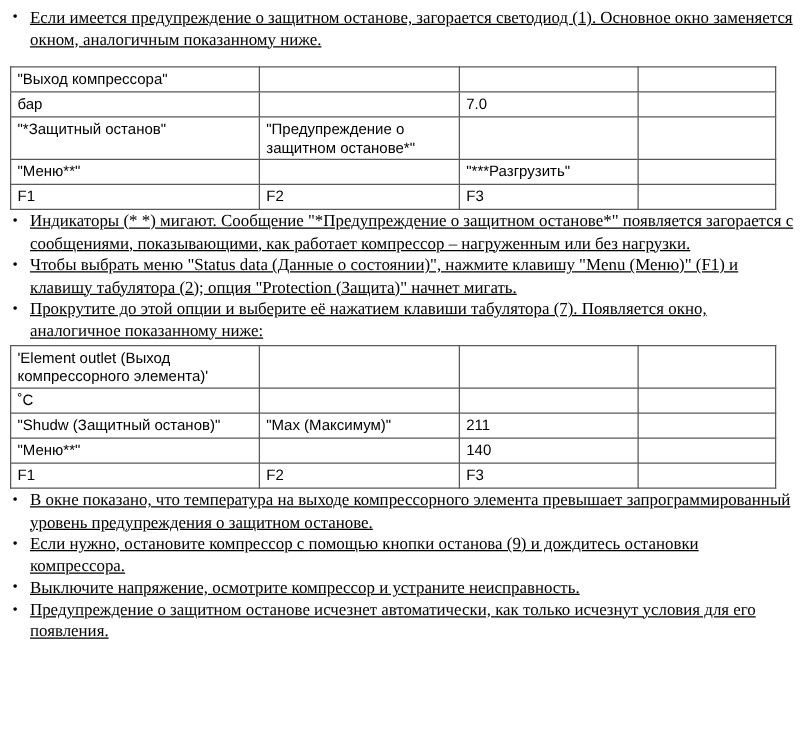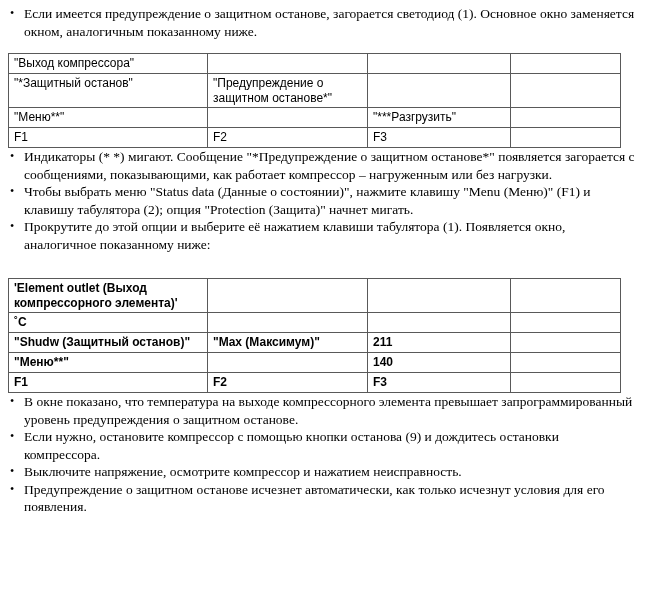--- a/index.html
+++ b/index.html
@@ -30,20 +30,21 @@
     line-height: 17.5px;
   }
   ul.bullets .bm {
     flex: none;
     width: 14px;
     padding-left: 2px;
     font-size: 12px;
   }
   ul.bullets .bt {
     flex: 1;
+    text-decoration: underline;
   }
   
   table.display {
     border-collapse: collapse;
     table-layout: fixed;
     width: 612px;
     font-family: "Liberation Sans", "DejaVu Sans", sans-serif;
     font-size: 12px;
     line-height: 14.5px;
   }
@@ -54,21 +55,21 @@
     height: 15px;
     overflow: hidden;
   }
   col.c1 { width: 199px; }
   col.c2 { width: 160px; }
   col.c3 { width: 143px; }
   col.c4 { width: 110px; }
   
   .mt-table1  { margin-top: 13px; }
   .mt-midlist { margin-top: 22px; }
-  .mt-table2  { margin-top: 25px; font-weight: bold; }
+  .mt-table2  { margin-top: 3px; }
   .mt-botlist { margin-top: 21px; }
 </style>
 </head>
 <body>
 
 <div class="page">
 
   <ul class="bullets">
     <li>
       <span class="bm">•</span>
@@ -81,20 +82,26 @@
         <col class="c1">
         <col class="c2">
         <col class="c3">
         <col class="c4">
       </colgroup>
     <tbody>
       <tr>
         <td>"Выход компрессора"</td>
         <td></td>
         <td></td>
+        <td></td>
+      </tr>
+      <tr>
+        <td>бар</td>
+        <td></td>
+        <td>7.0</td>
         <td></td>
       </tr>
       <tr>
         <td>"*Защитный останов"</td>
         <td>"Предупреждение о защитном останове*"</td>
         <td></td>
         <td></td>
       </tr>
       <tr>
         <td>"Меню**"</td>
@@ -115,21 +122,21 @@
     <li>
       <span class="bm">•</span>
       <span class="bt">Индикаторы (* *) мигают. Сообщение "*Предупреждение о защитном останове*" появляется загорается с сообщениями, показывающими, как работает компрессор – нагруженным или без нагрузки.</span>
     </li>
     <li>
       <span class="bm">•</span>
       <span class="bt">Чтобы выбрать меню "Status data (Данные о состоянии)", нажмите клавишу "Menu (Меню)" (F1) и клавишу табулятора (2); опция "Protection (Защита)" начнет мигать.</span>
     </li>
     <li>
       <span class="bm">•</span>
-      <span class="bt">Прокрутите до этой опции и выберите её нажатием клавиши табулятора (1). Появляется окно, аналогичное показанному ниже:</span>
+      <span class="bt">Прокрутите до этой опции и выберите её нажатием клавиши табулятора (7). Появляется окно, аналогичное показанному ниже:</span>
     </li>
   </ul>
 
   <table class="display mt-table2">
     <colgroup>
         <col class="c1">
         <col class="c2">
         <col class="c3">
         <col class="c4">
       </colgroup>
@@ -171,21 +178,21 @@
     <li>
       <span class="bm">•</span>
       <span class="bt">В окне показано, что температура на выходе компрессорного элемента превышает запрограммированный уровень предупреждения о защитном останове.</span>
     </li>
     <li>
       <span class="bm">•</span>
       <span class="bt">Если нужно, остановите компрессор с помощью кнопки останова (9) и дождитесь остановки компрессора.</span>
     </li>
     <li>
       <span class="bm">•</span>
-      <span class="bt">Выключите напряжение, осмотрите компрессор и нажатием неисправность.</span>
+      <span class="bt">Выключите напряжение, осмотрите компрессор и устраните неисправность.</span>
     </li>
     <li>
       <span class="bm">•</span>
       <span class="bt">Предупреждение о защитном останове исчезнет автоматически, как только исчезнут условия для его появления.</span>
     </li>
   </ul>
 
 </div>
 
 </body></html>

